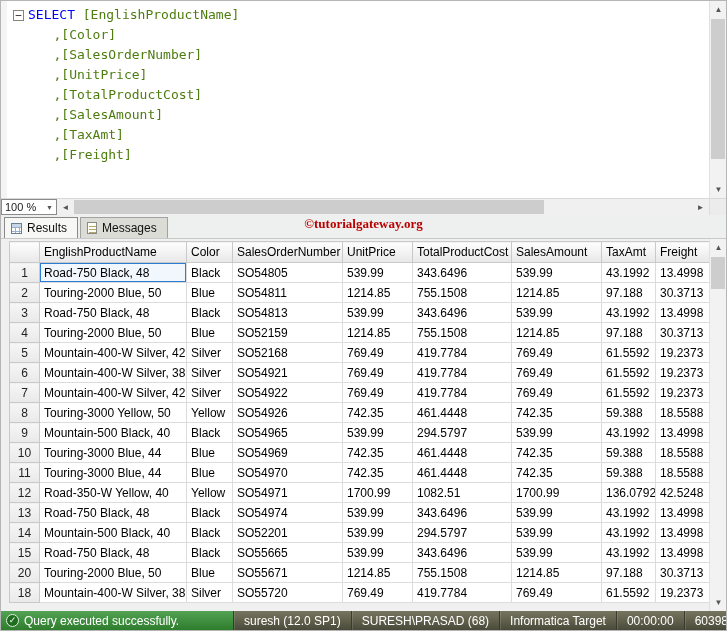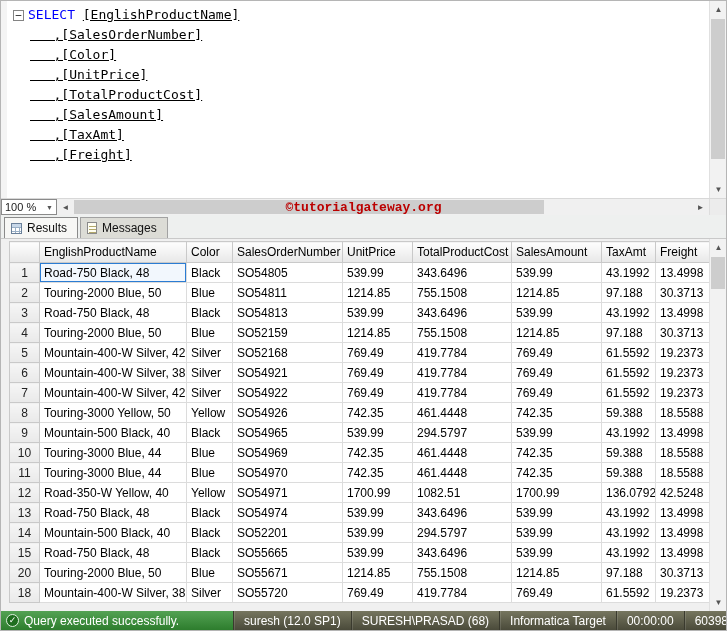--- a/index.html
+++ b/index.html
@@ -9,21 +9,21 @@
     display:flex; flex-direction:column; overflow:hidden;
     border:1px solid #b5b5b5;
   }
 
   
   .editor { height:197px; background:#fff; position:relative; flex:none; }
   .editor-gutter { position:absolute; left:0; top:0; bottom:0; width:6px; background:#f4f4f4; }
   .code { margin-left:12px; padding-top:4px; font-family:"DejaVu Sans Mono", monospace; font-size:13px; line-height:20px; }
   .code-line { white-space:pre; height:20px; }
   .kw { color:#0000ff; }
-  .pl { color:#000000;text-decoration:underline; }
+  .pl { color:#4d7c0f; }
   .collapse-box {
     display:inline-block; width:11px; height:11px; border:1px solid #848484;
     background:#fff; color:#333; font-size:11px; line-height:9px; text-align:center;
     vertical-align:middle; margin-right:4px; font-family:"DejaVu Sans Mono", monospace;
   }
   .collapse-spacer { display:inline-block; width:17px; }
   .editor-vscroll {
     position:absolute; right:0; top:0; width:17px; height:197px; background:#f2f2f2;
     border-left:1px solid #e0e0e0;
   }
@@ -39,23 +39,23 @@
   .zoom-combo {
     width:56px; background:#fff; border:1px solid #8a8a8a; display:flex; align-items:center;
     justify-content:space-between; padding:0 3px; font-size:11px; color:#222; flex:none;
   }
   .zoom-combo .chev { font-size:7px; color:#555; }
   .h-arrow { flex:none; width:17px; display:flex; align-items:center; justify-content:center; font-size:8px; color:#555; background:#f0f0f0; }
   .h-track { flex:1; position:relative; background:#f0f0f0; }
   .h-thumb { position:absolute; left:0; top:1px; bottom:1px; width:76%; background:#cdcdcd; }
   .hscroll-corner { flex:none; width:17px; background:#ececec; border-left:1px solid #ddd; }
   .watermark {
-    position:absolute; left:50%; top:1px; transform:translateX(-50%);
+    position:absolute; left:50%; top:17px; transform:translateX(-50%);
     color:#bb0000; font-weight:bold; font-size:13px; z-index:3; pointer-events:none;
-    font-family:Liberation Mono, monospace;
+    font-family:Liberation Serif, serif;
   }
 
   
   .tabs-row { height:24px; flex:none; background:#eef0ef; display:flex; align-items:flex-end; padding-left:3px; border-bottom:1px solid #c9c9c9; }
   .tab {
     display:flex; align-items:center; gap:5px; font-size:12px; color:#111;
     padding:3px 10px 3px 6px; margin-right:2px; height:21px;
     background:#dcdcd6; border:1px solid #a2a2a2; border-bottom:none;margin-top:28px;
   }
   .tab.active { background:#f7f7f5; border-color:#8a8a8a; font-weight:normal; }
@@ -118,22 +118,22 @@
 </style>
 </head>
 <body>
 
 <div class="window">
 
   <div class="editor">
     <div class="editor-gutter"></div>
     <div class="code" id="sql-code">
         <div class="code-line"><span class="collapse-box">−</span><span class="kw">SELECT </span><span class="pl">[EnglishProductName]</span></div>
+        <div class="code-line"><span class="collapse-spacer"></span><span class="pl">   ,[Color]</span></div>
         <div class="code-line"><span class="collapse-spacer"></span><span class="pl">   ,[SalesOrderNumber]</span></div>
-        <div class="code-line"><span class="collapse-spacer"></span><span class="pl">   ,[Color]</span></div>
         <div class="code-line"><span class="collapse-spacer"></span><span class="pl">   ,[UnitPrice]</span></div>
         <div class="code-line"><span class="collapse-spacer"></span><span class="pl">   ,[TotalProductCost]</span></div>
         <div class="code-line"><span class="collapse-spacer"></span><span class="pl">   ,[SalesAmount]</span></div>
         <div class="code-line"><span class="collapse-spacer"></span><span class="pl">   ,[TaxAmt]</span></div>
         <div class="code-line"><span class="collapse-spacer"></span><span class="pl">   ,[Freight]</span></div>
       </div>
     <div class="editor-vscroll">
       <div class="scroll-arrow">▲</div>
       <div class="v-thumb"></div>
       <div class="scroll-arrow bottom">▼</div>

